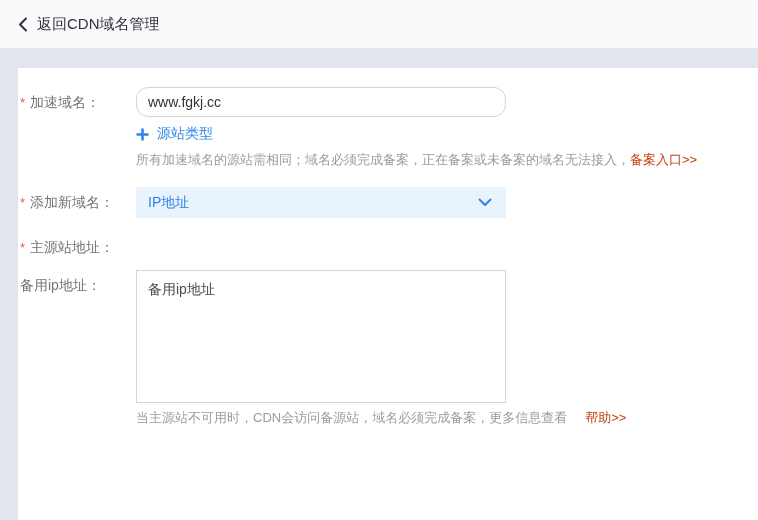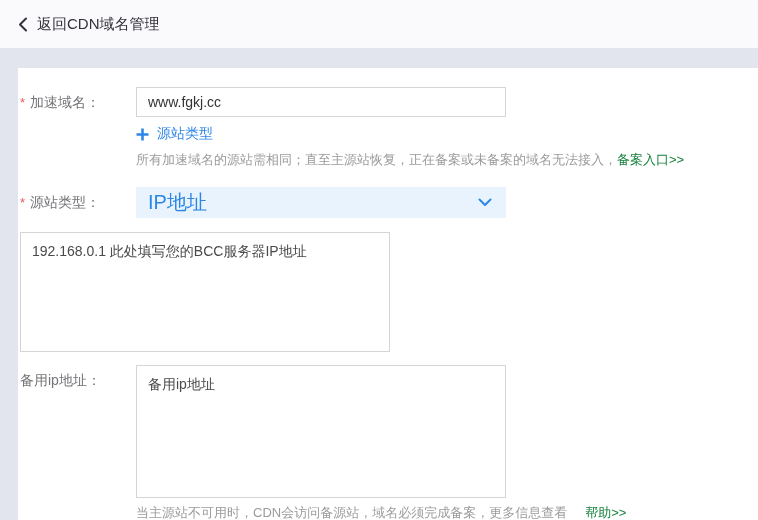--- a/index.html
+++ b/index.html
@@ -29,45 +29,45 @@
   }
   .form-row{display:flex;}
   .row-label{
     width:116px;flex:0 0 116px;box-sizing:border-box;
     font-size:14px;color:#747478;padding-top:7px;
   }
   .req{color:#e9595f;margin-right:5px;font-size:13px;}
   .row-control{width:370px;flex:0 0 370px;}
   .text-input{
     width:370px;height:30px;box-sizing:border-box;
-    border:1px solid #d5d5d5;border-radius:0;
+    border:1px solid #d5d5d5;border-radius:12px;
     padding:0 11px;font-size:14px;color:#333;
     font-family:inherit;outline:none;display:block;
   }
   .add-domain{
     display:flex;align-items:center;
     margin:9px 0 0 116px;height:16px;
     color:#2f87e6;font-size:14px;cursor:pointer;
   }
   .add-domain .plus{display:flex;align-items:center;margin-right:8px;}
   .help-text{
     margin-left:116px;font-size:13px;color:#9b9b9b;line-height:16px;
   }
   .help-text.h1{margin-top:10px;}
   .help-text.h2{margin-top:7px;}
-  .help-link{color:#15803d;text-decoration:none;cursor:pointer;}
+  .help-link{color:#c2410c;text-decoration:none;cursor:pointer;}
   .help-link.spaced{margin-left:18px;}
   .row-origin-type{margin-top:19px;}
   .dropdown{
     width:370px;height:31px;box-sizing:border-box;
     background:#e9f3fd;
     display:flex;align-items:center;justify-content:space-between;
     padding:0 14px 0 12px;cursor:pointer;
   }
-  .dropdown-value{font-size:20px;color:#2b87e3;}
+  .dropdown-value{font-size:14px;color:#2b87e3;}
   .dropdown .chev-down{display:flex;align-items:center;}
   .row-primary{margin-top:14px;}
   .row-backup{margin-top:13px;}
   .ta{
     box-sizing:border-box;border:1px solid #d5d5d5;border-radius:0;
     padding:8px 11px;font-size:14px;color:#4a4a4a;line-height:1.45;
     font-family:inherit;resize:none;outline:none;display:block;width:370px;
   }
   .ta.primary{height:120px;}
   .ta.backup{height:133px;}
@@ -100,42 +100,42 @@
   <div class="add-domain">
     <span class="plus">
       <svg width="13" height="13" viewBox="0 0 13 13">
           <path d="M6.5 0.5 V12.5 M0.5 6.5 H12.5" stroke="#2f87e6" stroke-width="2.6"></path>
         </svg>
     </span>
     <span>源站类型</span>
   </div>
 
   <div class="help-text h1">
-    <span>所有加速域名的源站需相同；直至主源站恢复，正在备案或未备案的域名无法接入，</span><a class="help-link">备案入口&gt;&gt;</a>
+    <span>所有加速域名的源站需相同；域名必须完成备案，正在备案或未备案的域名无法接入，</span><a class="help-link">备案入口&gt;&gt;</a>
   </div>
 
   <div class="form-row row-origin-type">
     <div class="row-label">
-      <span class="req">*</span><span>源站类型：</span>
+      <span class="req">*</span><span>添加新域名：</span>
     </div>
     <div class="row-control">
       <div class="dropdown">
         <span class="dropdown-value">IP地址</span>
         <span class="chev-down">
           <svg width="14" height="9" viewBox="0 0 14 9">
               <polyline points="1.5,1.5 7,7 12.5,1.5" fill="none" stroke="#2b87e3" stroke-width="2" stroke-linecap="round" stroke-linejoin="round"></polyline>
             </svg>
         </span>
       </div>
     </div>
   </div>
 
   <div class="form-row row-primary">
-    <div class="row-control">
-      <textarea class="ta primary" style="">192.168.0.1 此处填写您的BCC服务器IP地址</textarea>
+    <div class="row-label">
+      <span class="req">*</span><span>主源站地址：</span>
     </div>
   </div>
 
   <div class="form-row row-backup">
     <div class="row-label">
       <span>备用ip地址：</span>
     </div>
     <div class="row-control">
       <textarea class="ta backup" style="">备用ip地址</textarea>
     </div>

